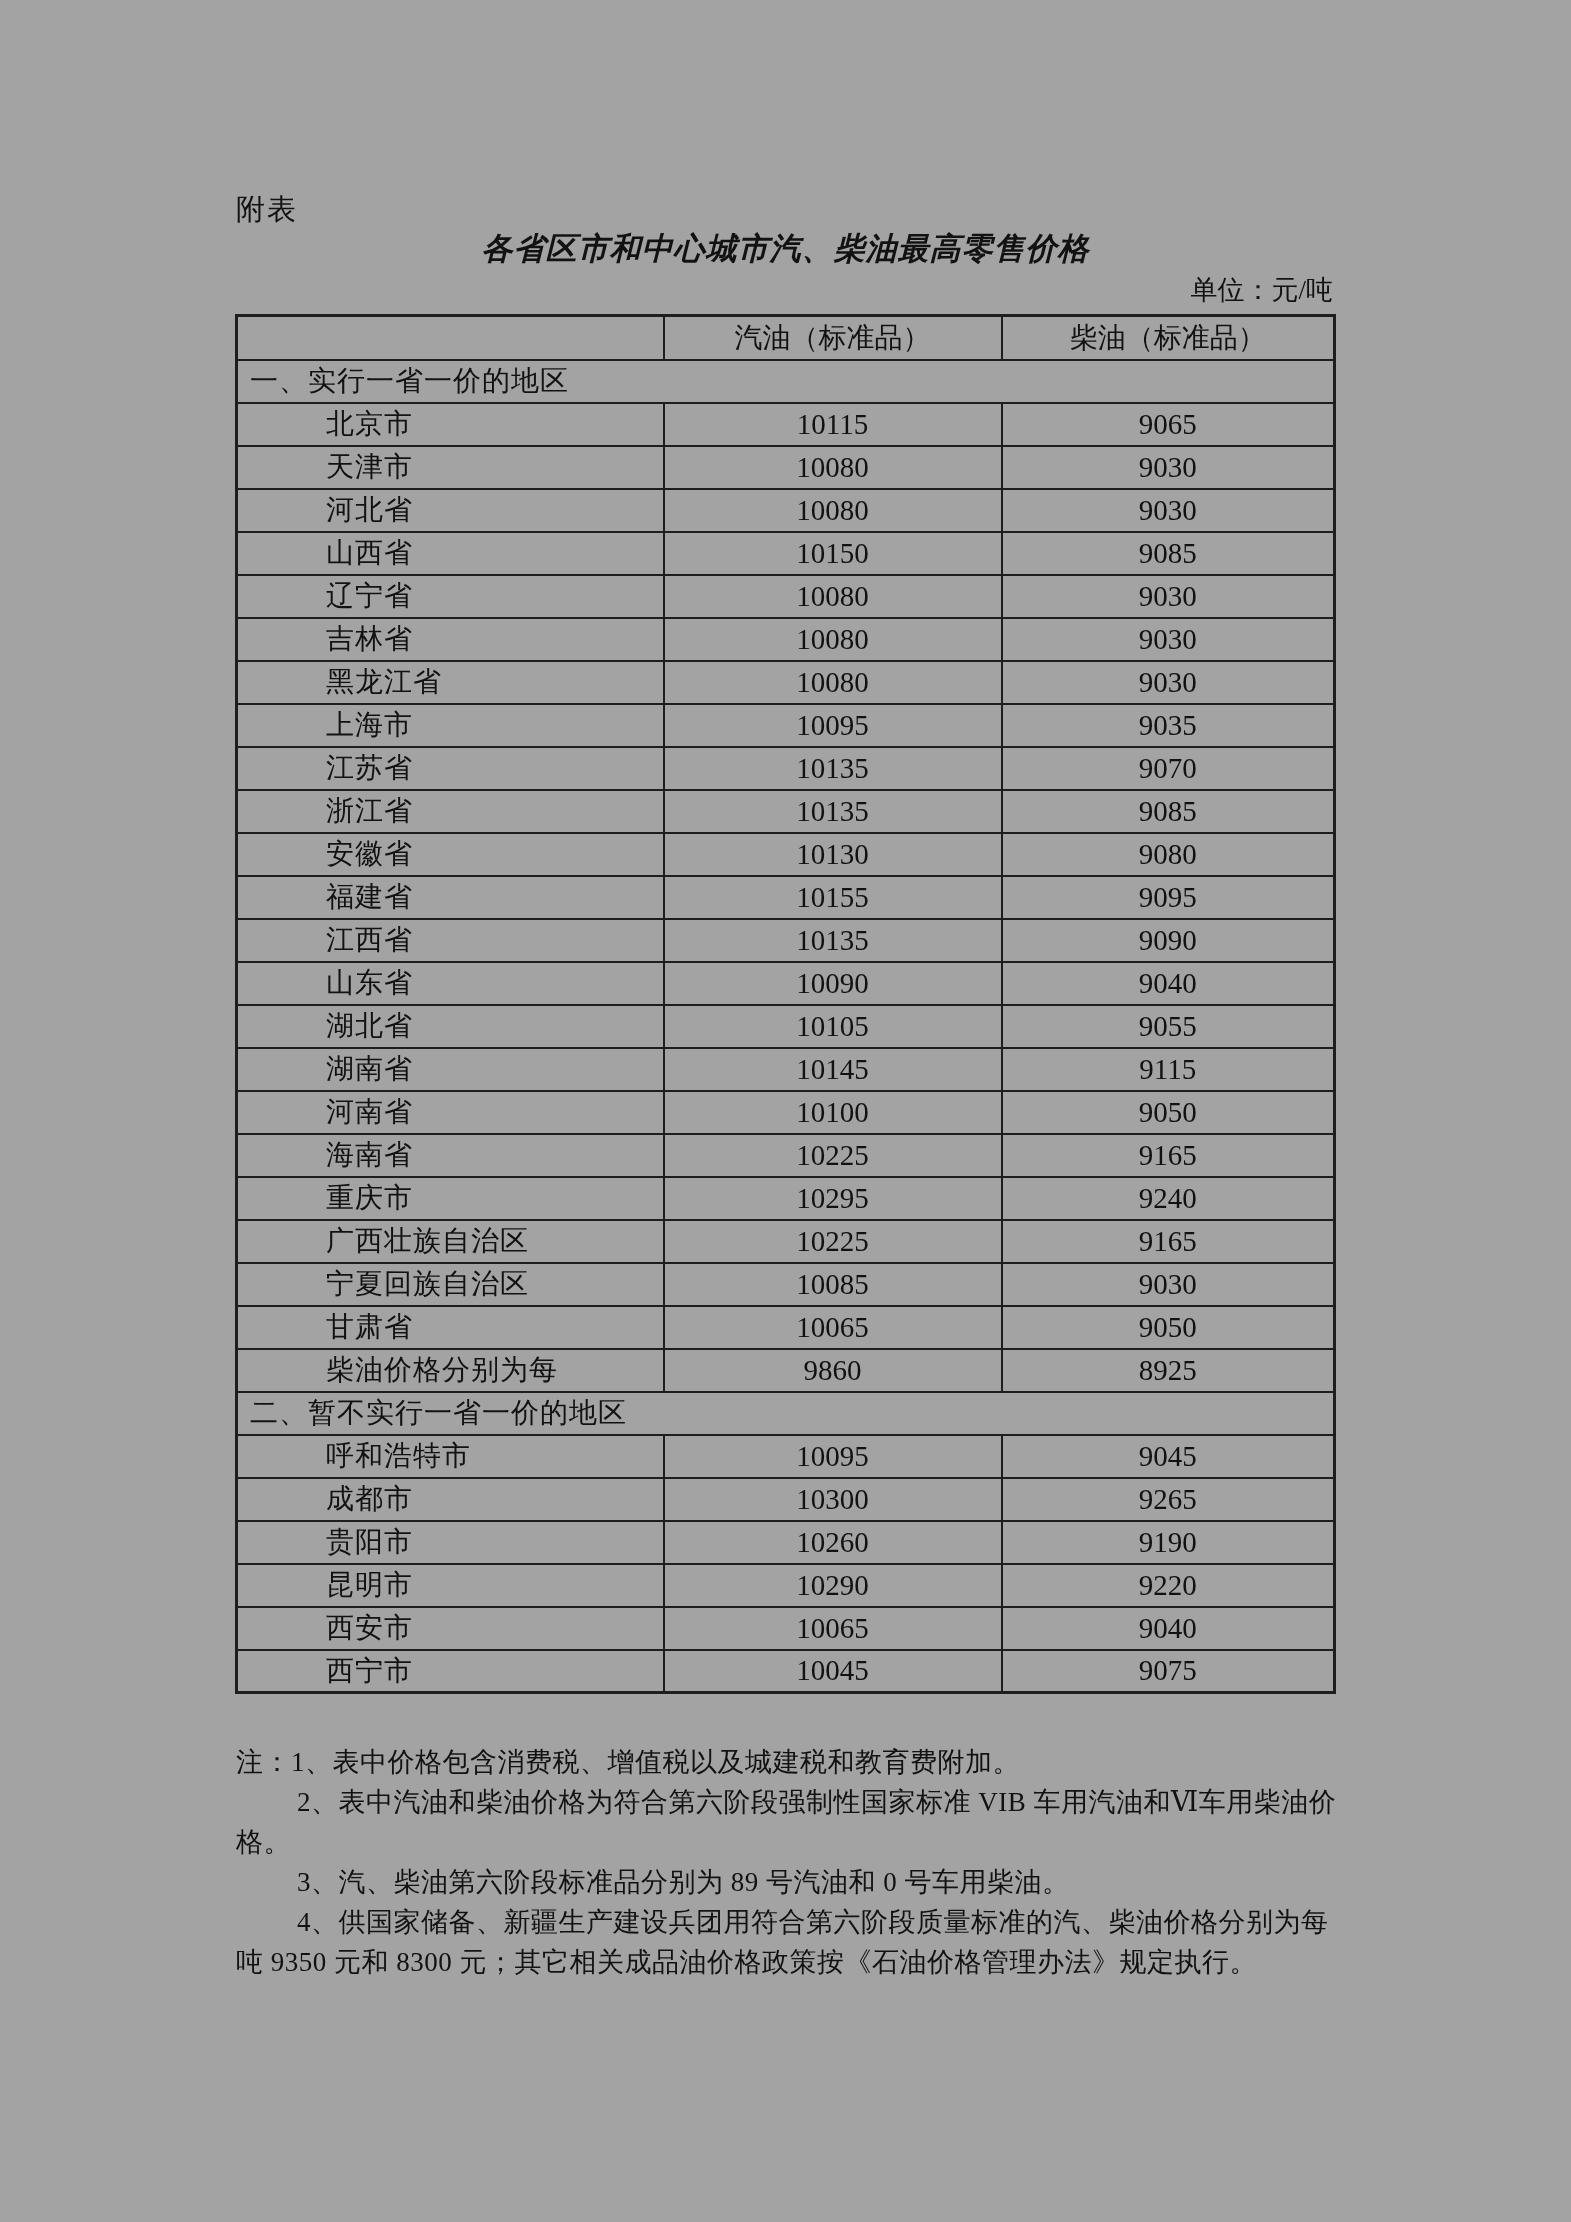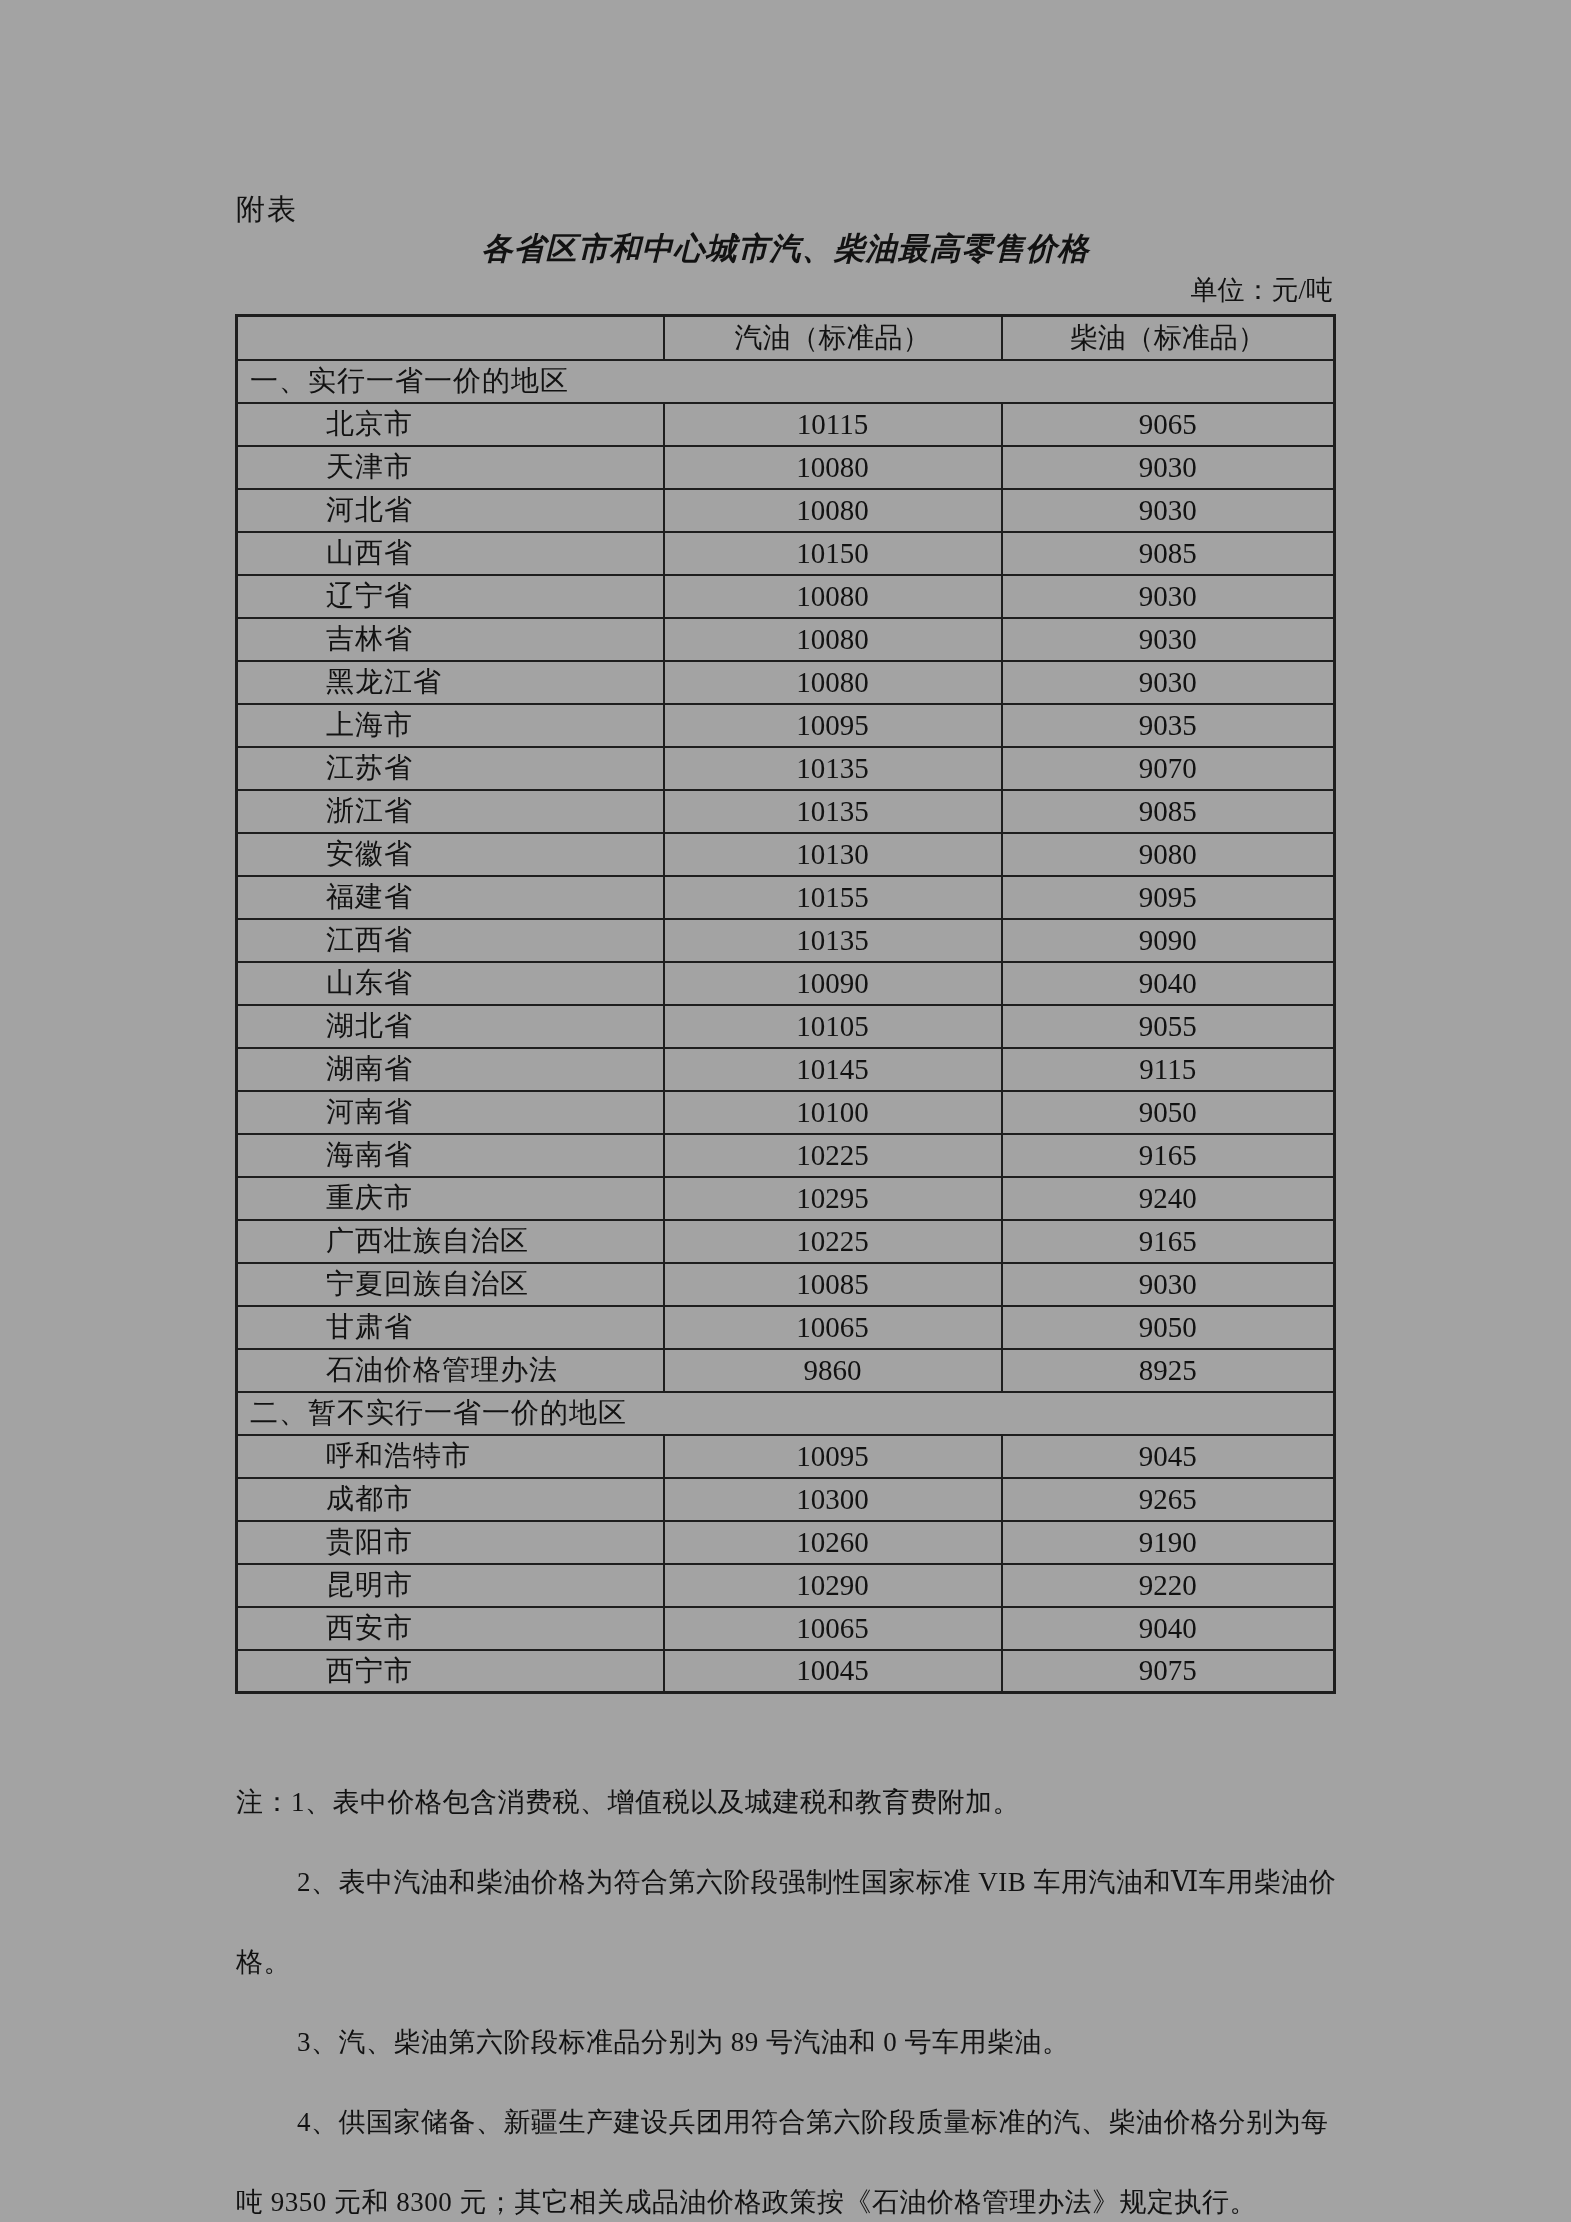--- a/index.html
+++ b/index.html
@@ -87,21 +87,20 @@
     left: 236px;
     top: 1742px;
     width: 1120px;
     font-size: 27px;
   }
   .note-line {
     line-height: 40px;
     height: 40px;
     white-space: nowrap;
     letter-spacing: 0.5px;
-    margin-top: 40px;
   }
   .note-line.indented { padding-left: 61px; }
 </style>
 </head>
 <body>
 
 <div class="page">
 
   <div class="annex">附表</div>
 
@@ -230,21 +229,21 @@
           <td class="region">宁夏回族自治区</td>
           <td class="num">10085</td>
           <td class="num">9030</td>
         </tr>
         <tr>
           <td class="region">甘肃省</td>
           <td class="num">10065</td>
           <td class="num">9050</td>
         </tr>
         <tr>
-          <td class="region">石油价格管理办法</td>
+          <td class="region">柴油价格分别为每</td>
           <td class="num">9860</td>
           <td class="num">8925</td>
         </tr>
         <tr>
           <td colspan="3" class="section-header">二、暂不实行一省一价的地区</td>
         </tr>
         <tr>
           <td class="region">呼和浩特市</td>
           <td class="num">10095</td>
           <td class="num">9045</td>

